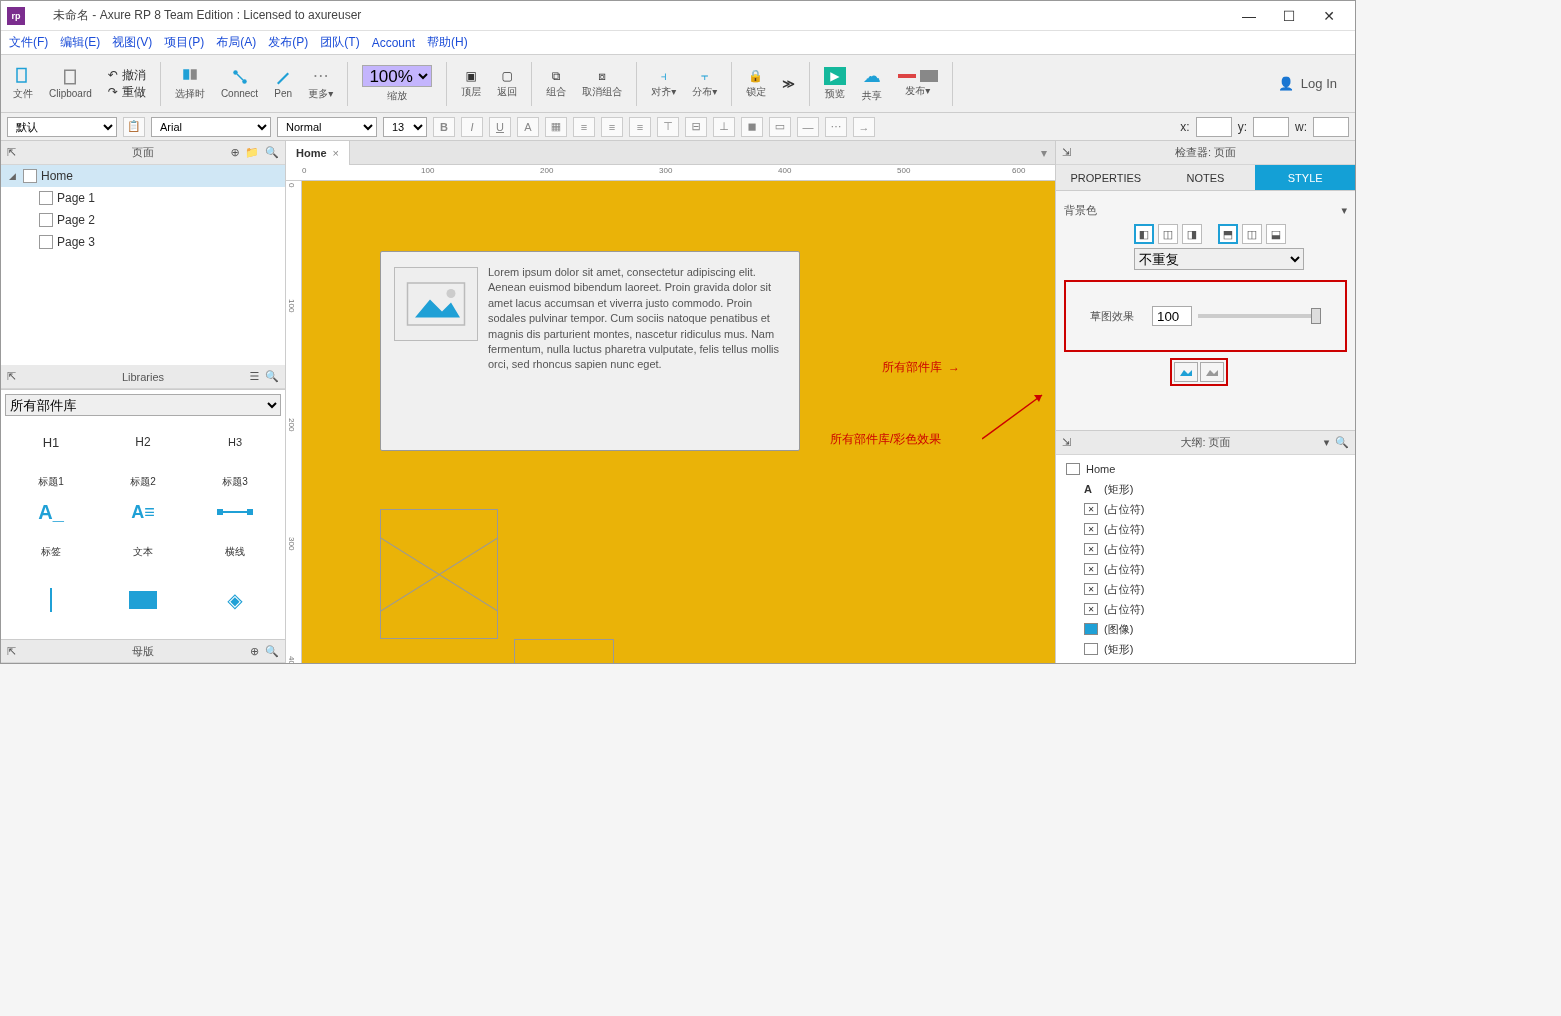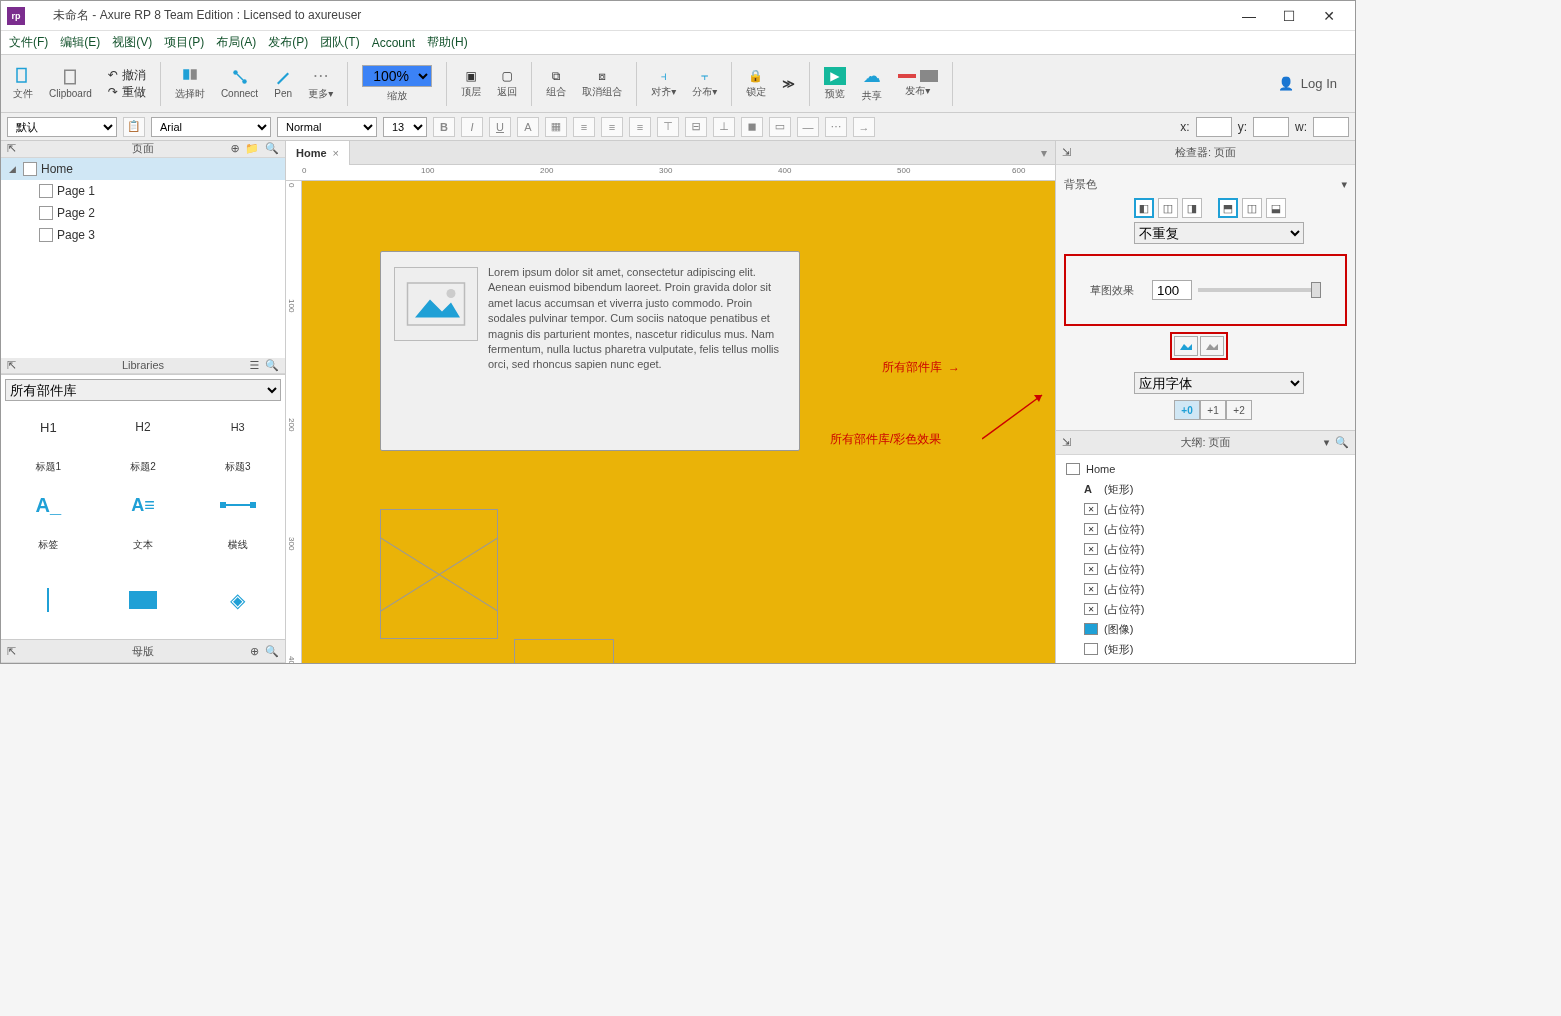--- a/index.html
+++ b/index.html
@@ -4,46 +4,46 @@
 <style>
 * { margin: 0; padding: 0; box-sizing: border-box; font-family: "Microsoft YaHei", Arial, sans-serif; }
 body { background: #f5f5f5; font-size: 12px; color: #333; overflow: hidden; }
 .window { width: 1356px; height: 664px; background: #fff; display: flex; flex-direction: column; border: 1px solid #999; }
 .titlebar { height: 30px; background: #fff; display: flex; align-items: center; padding: 0 6px; border-bottom: 1px solid #e0e0e0; }
 .titlebar .logo { width: 18px; height: 18px; background: #7b2d8e; margin-right: 6px; display: flex; align-items: center; justify-content: center; color: #fff; font-size: 9px; font-weight: bold; }
 .titlebar .title { flex: 1; font-size: 12px; color: #444; margin-left: 22px; }
 .titlebar .winbtns { display: flex; }
 .titlebar .winbtns span { width: 40px; height: 28px; display: flex; align-items: center; justify-content: center; font-size: 14px; cursor: pointer; }
 .menubar { height: 24px; background: #fff; display: flex; align-items: center; padding: 0 8px; gap: 12px; border-bottom: 1px solid #d0d0d0; }
-.menubar span { font-size: 12px; color: #14532d; cursor: pointer; }
+.menubar span { font-size: 12px; color: #1d4ed8; cursor: pointer; }
 .toolbar { height: 58px; background: #f0f0f0; border-bottom: 1px solid #ccc; display: flex; align-items: center; padding: 0 6px; gap: 4px; }
 .toolgroup { display: flex; flex-direction: column; align-items: center; padding: 2px 6px; height: 52px; justify-content: center; }
 .toolgroup .icons { display: flex; gap: 4px; align-items: center; }
 .toolgroup .lbl { font-size: 10px; color: #555; margin-top: 2px; }
 .toolgroup svg, .toolgroup .ic { width: 18px; height: 18px; }
 .sep { width: 1px; height: 44px; background: #ccc; margin: 0 4px; }
-.zoom-sel { width: 70px; height: 22px; border: 1px solid #aaa; background: #3b82f6; font-size: 14px; text-align: center; }
+.zoom-sel { width: 70px; height: 22px; border: 1px solid #aaa; background: #c4b5fd; font-size: 17px; text-align: center; }
 .login { margin-left: auto; display: flex; align-items: center; gap: 6px; font-size: 13px; color: #555; padding-right: 12px; }
 .formatbar { height: 28px; background: #f0f0f0; border-bottom: 1px solid #ccc; display: flex; align-items: center; padding: 0 6px; gap: 6px; }
 .formatbar select, .formatbar input { height: 20px; border: 1px solid #aaa; background: #fff; font-size: 11px; padding: 0 4px; }
 .formatbar .btn { width: 22px; height: 20px; border: 1px solid #ccc; background: #fafafa; display: flex; align-items: center; justify-content: center; font-size: 11px; color: #888; }
 .main { flex: 1; display: flex; overflow: hidden; }
 .leftcol { width: 285px; background: #f5f5f5; border-right: 1px solid #ccc; display: flex; flex-direction: column; }
 .panel-header { height: 24px; background: #eaeaea; display: flex; align-items: center; justify-content: center; font-size: 11px; color: #555; border-bottom: 1px solid #d5d5d5; position: relative; }
 .panel-header .ph-icons { position: absolute; right: 6px; display: flex; gap: 6px; }
 .panel-header .ph-left { position: absolute; left: 6px; }
 .pages { flex: 0 0 200px; background: #fff; overflow: auto; }
 .tree-item { display: flex; align-items: center; height: 22px; padding-left: 8px; gap: 4px; font-size: 12px; color: #333; cursor: pointer; }
 .tree-item.sel { background: #d0e7f5; }
 .tree-item .arrow { width: 10px; font-size: 9px; color: #666; }
 .tree-item .pgicon { width: 14px; height: 14px; border: 1px solid #999; background: #fff; }
 .tree-item.child { padding-left: 38px; }
 .libs { flex: 1; display: flex; flex-direction: column; background: #fff; border-top: 1px solid #ccc; }
 .lib-sel { margin: 4px; height: 22px; border: 1px solid #aaa; }
-.lib-grid { flex: 1; overflow: auto; display: grid; grid-template-columns: repeat(3, 1fr); gap: 12px; padding: 6px; }
+.lib-grid { flex: 1; overflow: auto; display: grid; grid-template-columns: repeat(3, 1fr); gap: 4px; padding: 6px; }
 .lib-cell { display: flex; flex-direction: column; align-items: center; justify-content: center; height: 66px; cursor: pointer; }
 .lib-cell .shp { width: 36px; height: 26px; display: flex; align-items: center; justify-content: center; }
 .lib-cell .lbl2 { font-size: 10px; margin-top: 20px; }
 .masters { flex: 0 0 24px; border-top: 1px solid #ccc; }
 .center { flex: 1; display: flex; flex-direction: column; background: #ddd; position: relative; }
 .tabbar { height: 24px; background: #e5e5e5; display: flex; align-items: center; border-bottom: 1px solid #ccc; }
 .tab { height: 24px; padding: 0 10px; background: #fff; border-right: 1px solid #ccc; display: flex; align-items: center; gap: 6px; font-size: 11px; font-weight: bold; }
 .tab .x { color: #888; cursor: pointer; font-weight: normal; }
 .ruler-h { height: 16px; background: #fff; border-bottom: 1px solid #ccc; position: relative; font-size: 8px; color: #777; }
 .ruler-h span { position: absolute; top: 1px; }
@@ -421,20 +421,25 @@
             </svg>
         </div>
       </div>
     </div>
 
     <div class="rightcol">
       <div class="panel-header">
         <span class="ph-left">⇲</span>
         <span>检查器: 页面</span>
       </div>
+      <div class="insp-tabs">
+        <div>PROPERTIES</div>
+        <div>NOTES</div>
+        <div class="active">STYLE</div>
+      </div>
       <div class="insp-body">
         <div class="insp-row">
             <span class="rlabel">背景色</span>
             <div style="flex:1"></div>
             <span class="btn">▾</span>
           </div>
         <div class="icon-row">
           <div class="ib sel">◧</div>
           <div class="ib">◫</div>
           <div class="ib">◨</div>
@@ -462,28 +467,20 @@
                 </svg>
               </div>
             <div class="eb" style="width:24px;height:20px;border:1px solid #aaa;display:flex;align-items:center;justify-content:center">
                 <svg width="16" height="12">
                   <polygon points="2,10 6,4 10,8 14,4 14,10" fill="#999"></polygon>
                 </svg>
               </div>
           </div>
         </div>
 
-        <div class="fontarea">
-          <select class="sel-full"><option>应用字体</option></select>
-          <div class="stepper">
-            <div class="sb sel">+0</div>
-            <div class="sb">+1</div>
-            <div class="sb">+2</div>
-          </div>
-        </div>
       </div>
 
       <div class="outline">
         <div class="panel-header">
           <span class="ph-left">⇲</span>
           <span>大纲: 页面</span>
           <span class="ph-icons">
               <span>▾</span>
               <span>🔍</span>
             </span>

